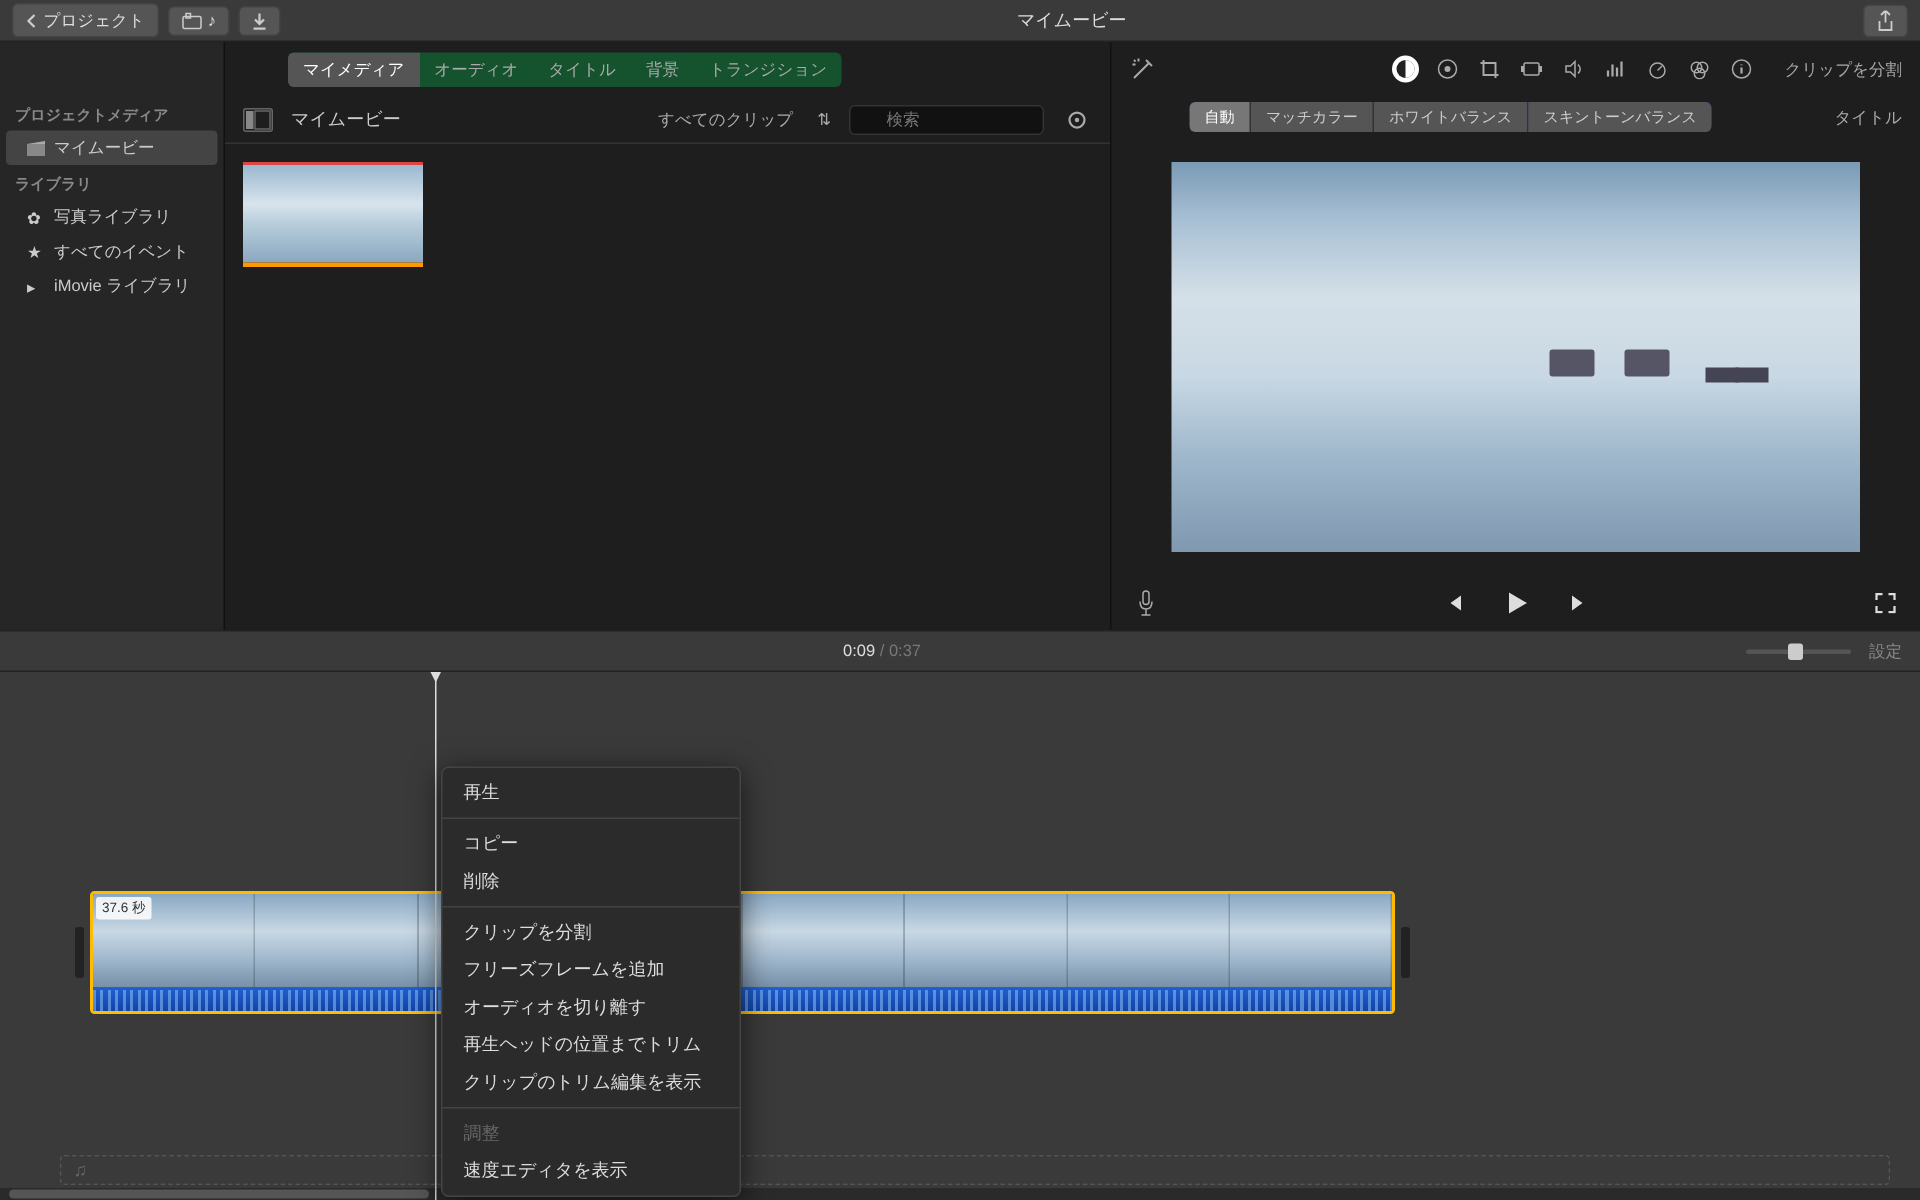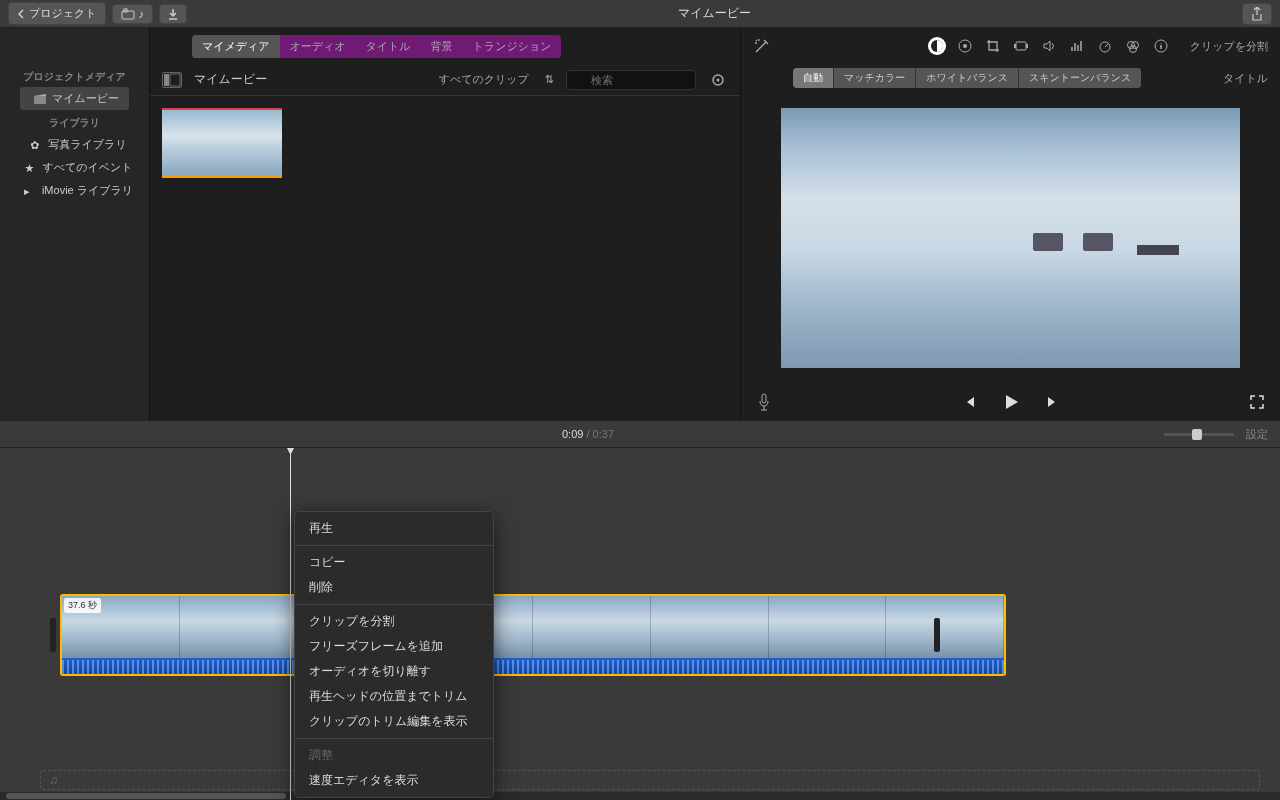--- a/index.html
+++ b/index.html
@@ -8,30 +8,30 @@
 
 .top-toolbar { height: 28px; background: #3a3a3a; display: flex; align-items: center; padding: 0 8px; gap: 6px; border-bottom: 1px solid #222; }
 .top-toolbar .btn { background: #555; border: 1px solid #444; border-radius: 4px; padding: 3px 8px; font-size: 11px; color: #ddd; display: flex; align-items: center; gap: 4px; cursor: pointer; }
 .top-toolbar .title { flex: 1; text-align: center; color: #ddd; font-size: 12px; }
 .top-toolbar .share-btn { background: #555; border: 1px solid #444; border-radius: 4px; padding: 3px 8px; cursor: pointer; }
 
 
 .upper { display: flex; height: 392px; background: #1e1e1e; }
 
 
-.sidebar { width: 150px; background: #262626; border-right: 1px solid #111; display: flex; flex-direction: column; padding-top: 36px; align-items: center; }
+.sidebar { width: 150px; background: #262626; border-right: 1px solid #111; display: flex; flex-direction: column; padding-top: 36px; }
 .sidebar .section-title { font-size: 10px; color: #888; padding: 6px 10px 3px; font-weight: bold; }
 .sidebar .item { padding: 4px 10px 4px 18px; font-size: 11px; color: #ccc; cursor: pointer; display: flex; align-items: center; gap: 6px; }
 .sidebar .item.selected { background: #444; border-radius: 3px; margin: 0 4px; padding-left: 14px; }
 .sidebar .item .icon { width: 12px; height: 12px; display: inline-block; }
 
 
 .media-area { flex: 1; background: #1e1e1e; display: flex; flex-direction: column; }
 .media-tabs-row { height: 36px; display: flex; align-items: center; padding: 0 12px; gap: 0; }
-.media-tabs { display: flex; background: #701a75; border-radius: 4px; overflow: hidden; margin-left: 30px; }
+.media-tabs { display: flex; background: #14532d; border-radius: 4px; overflow: hidden; margin-left: 30px; }
 .media-tabs .tab { padding: 4px 10px; font-size: 11px; color: #aaa; cursor: pointer; }
 .media-tabs .tab.active { background: #555; color: #fff; }
 .media-header { height: 32px; display: flex; align-items: center; padding: 0 12px; gap: 12px; border-bottom: 1px solid #333; }
 .media-header .toggle-icon { width: 20px; height: 16px; border: 1px solid #666; border-radius: 2px; cursor: pointer; }
 .media-header .name { flex: 0 0 auto; font-size: 12px; color: #ccc; }
 .media-header .spacer { flex: 1; }
 .media-header .filter { font-size: 11px; color: #aaa; display: flex; align-items: center; gap: 16px; cursor: pointer; }
 .media-header .search { background: #111; border: 1px solid #333; border-radius: 4px; padding: 3px 8px 3px 24px; font-size: 11px; color: #888; width: 130px; position: relative; }
 .media-header .search-wrap { position: relative; }
 .media-header .search-wrap::before { content: ""; position: absolute; left: 6px; top: 4px; width: 10px; height: 10px; border: 1.5px solid #888; border-radius: 50%; }
@@ -68,21 +68,21 @@
 .timeline-header .time .dur { color: #777; }
 .timeline-header .zoom { display: flex; align-items: center; gap: 4px; margin-right: 12px; }
 .timeline-header .zoom-track { width: 70px; height: 3px; background: #555; position: relative; border-radius: 2px; }
 .timeline-header .zoom-thumb { position: absolute; left: 40%; top: -4px; width: 10px; height: 11px; background: #ccc; border-radius: 2px; cursor: pointer; }
 .timeline-header .settings { font-size: 11px; color: #888; cursor: pointer; }
 
 
 .timeline { height: 352px; background: #3a3a3a; position: relative; overflow: hidden; }
 .playhead { position: absolute; left: 290px; top: 0; bottom: 0; width: 1px; background: #ddd; z-index: 5; }
 .playhead::before { content: ""; position: absolute; top: -2px; left: -4px; width: 9px; height: 9px; background: #ddd; clip-path: polygon(0 0, 100% 0, 50% 100%); }
-.timeline-clip { position: absolute; left: 60px; top: 146px; width: 946px; height: 82px; border: 2px solid #fb0; border-radius: 3px; background: #234; cursor: pointer; overflow: hidden; }
+.timeline-clip { position: absolute; left: 60px; top: 146px; width: 870px; height: 82px; border: 2px solid #fb0; border-radius: 3px; background: #234; cursor: pointer; overflow: hidden; }
 .timeline-clip .frames { display: flex; height: 62px; }
 .timeline-clip .frame { flex: 1; background: linear-gradient(to bottom, #8aa8c4 0%, #c8d8e4 40%, #a0b8cc 70%, #7890a8 100%); border-right: 1px solid rgba(0,0,0,0.2); }
 .timeline-clip .audio-track { height: 18px; background: linear-gradient(to bottom, #2060d0, #1040a0); position: relative; }
 .timeline-clip .audio-track::after { content: ""; position: absolute; inset: 2px 0; background: repeating-linear-gradient(90deg, rgba(150,200,255,0.5) 0 2px, transparent 2px 5px); }
 .timeline-clip .duration-badge { position: absolute; top: 2px; left: 2px; background: rgba(255,255,255,0.85); color: #333; font-size: 9px; padding: 1px 4px; border-radius: 2px; z-index: 2; }
 .clip-handle { position: absolute; top: 170px; width: 6px; height: 34px; background: #222; border-radius: 2px; cursor: ew-resize; }
 .clip-handle.left { left: 50px; }
 .clip-handle.right { left: 934px; }
 .audio-row { position: absolute; left: 40px; bottom: 10px; right: 20px; height: 20px; border: 1px dashed #555; border-radius: 3px; display: flex; align-items: center; padding-left: 8px; color: #666; font-size: 12px; }
 

